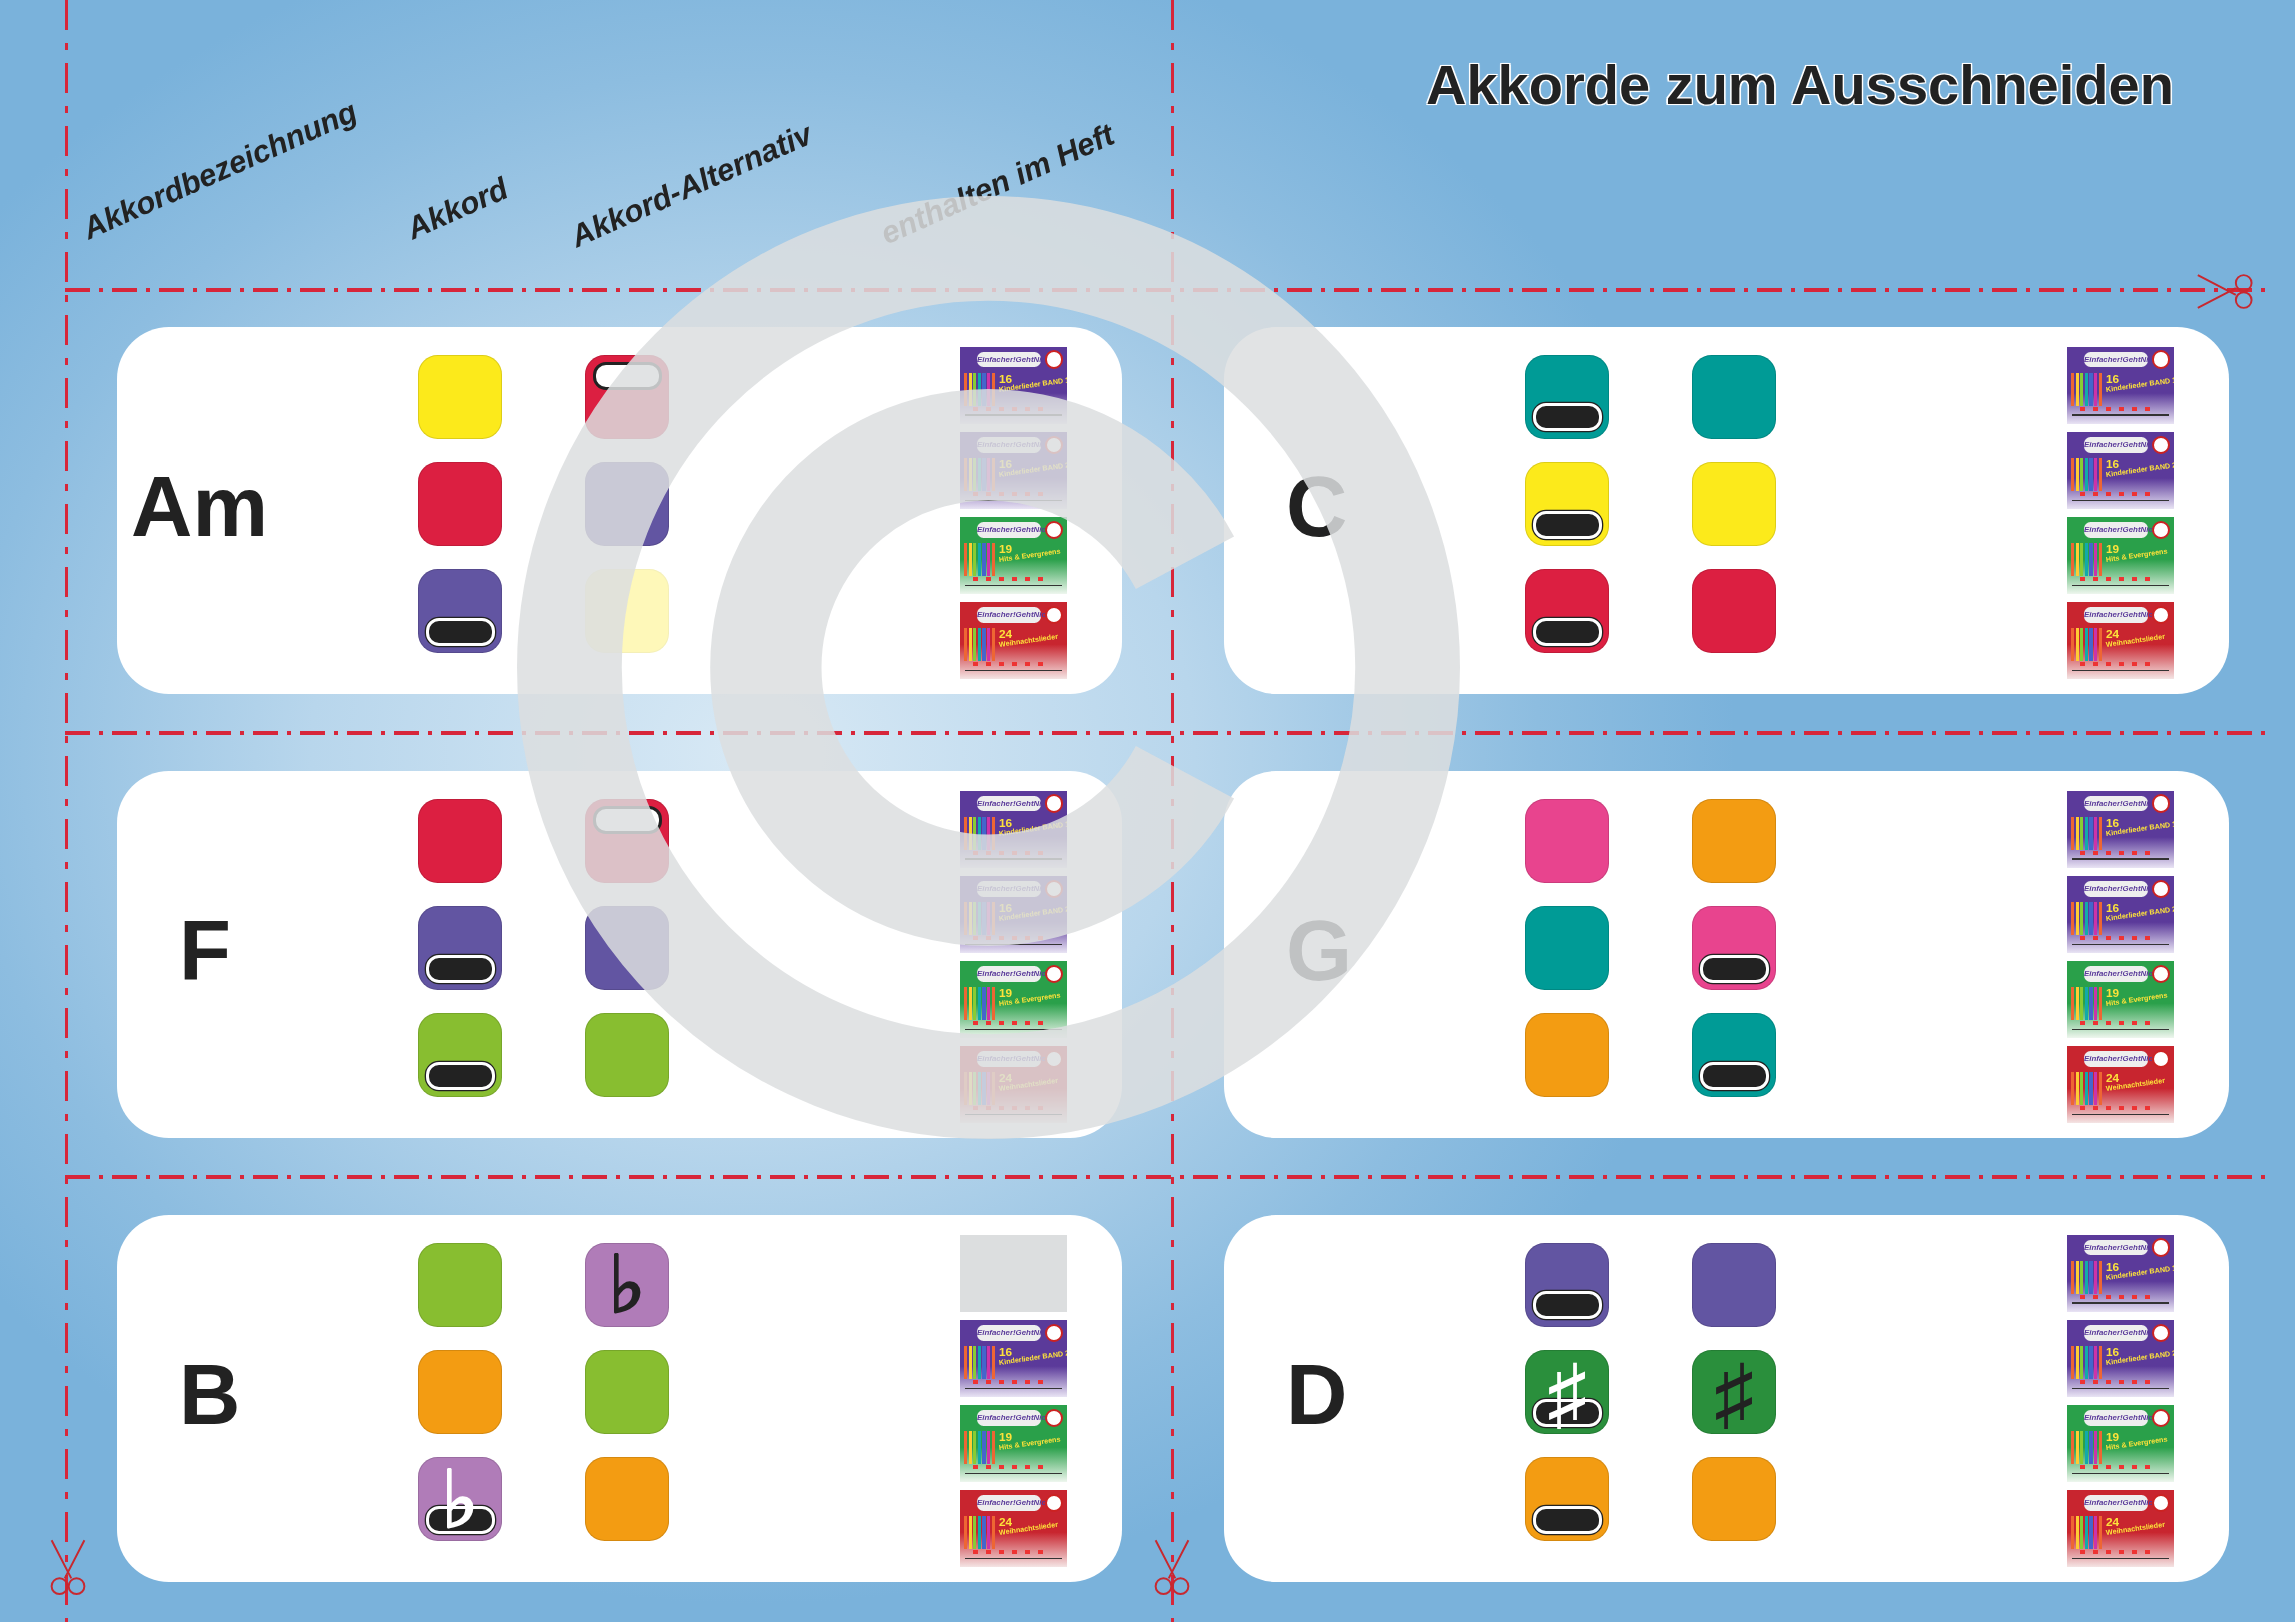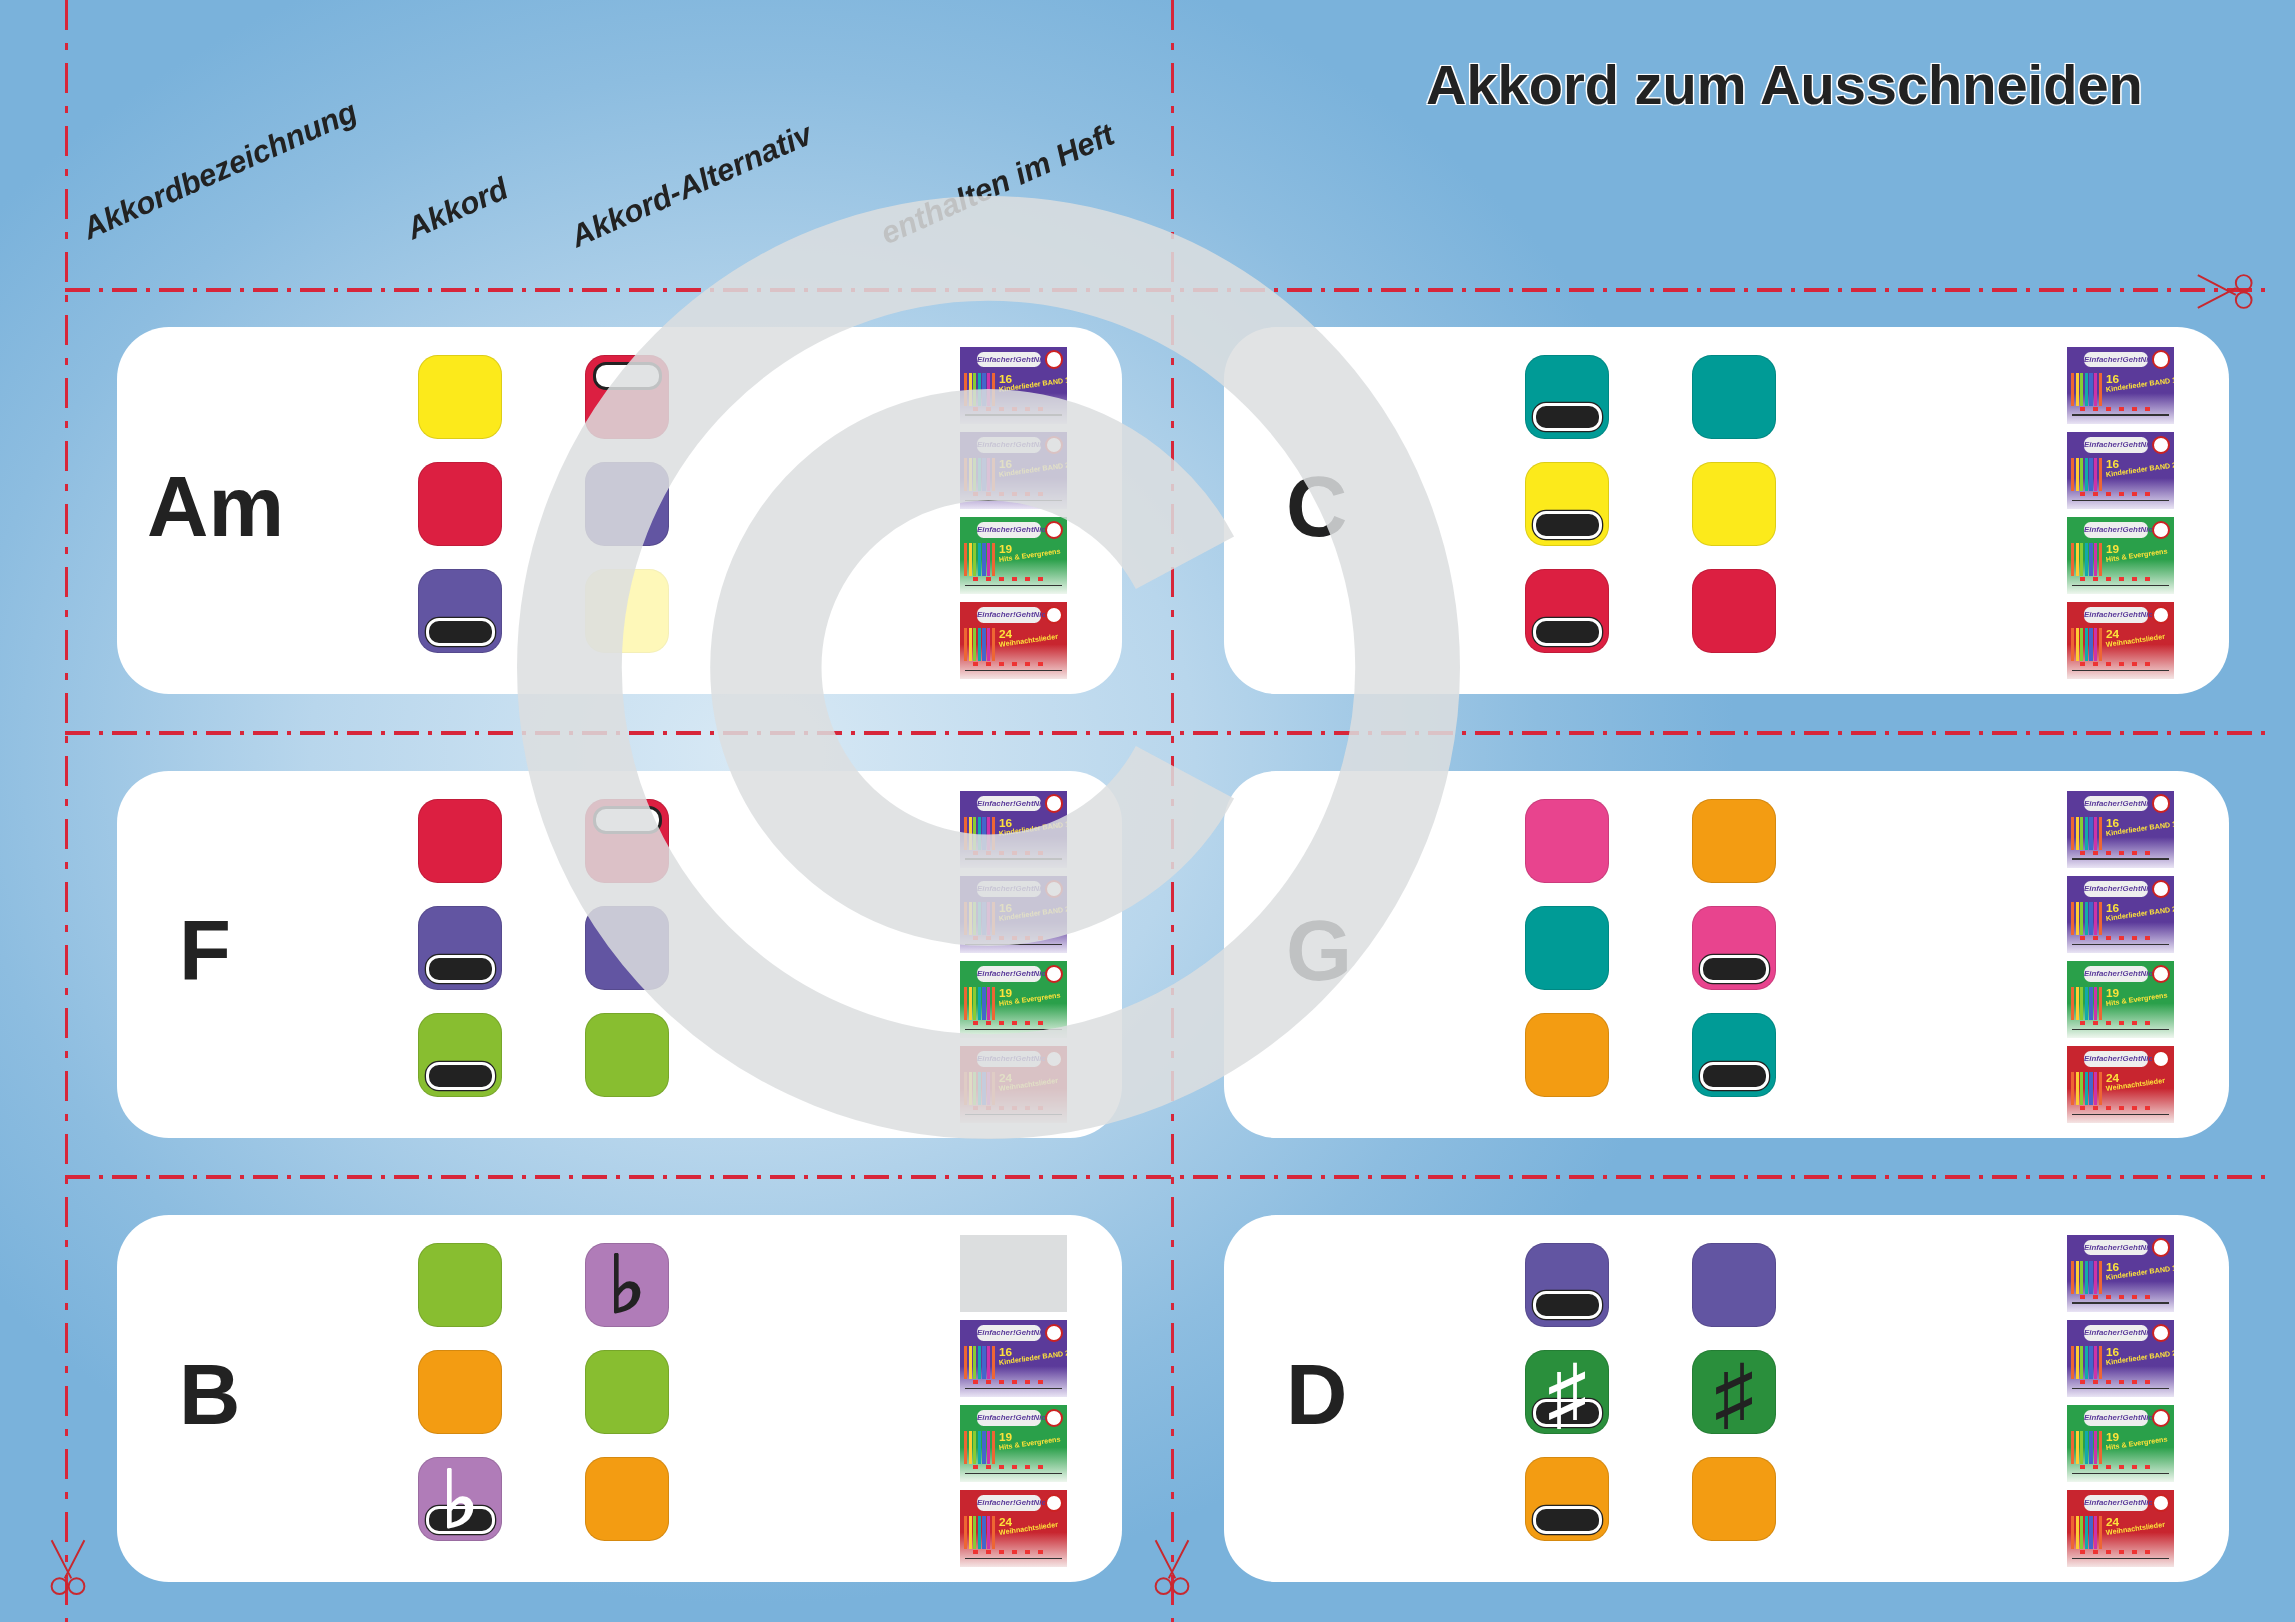--- a/index.html
+++ b/index.html
@@ -45,30 +45,30 @@
 </style>
 </head>
 <body>
 
 <div class="cutline-v" style="left:65px;"></div>
 <div class="cutline-v" style="left:1171px;"></div>
 <div class="cutline-h" style="top:288px;"></div>
 <div class="cutline-h" style="top:731px;"></div>
 <div class="cutline-h" style="top:1175px;"></div>
 
-<div class="title">Akkord zum Ausschneiden</div>
+<div class="title">Akkorde zum Ausschneiden</div>
 
 <div class="colhead" style="left:92px; top:211px; transform:rotate(-24deg);">Akkordbezeichnung</div>
 <div class="colhead" style="left:416px; top:211px; transform:rotate(-24deg);">Akkord</div>
 <div class="colhead" style="left:580px; top:219px; transform:rotate(-24deg);">Akkord-Alternativ</div>
 <div class="colhead" style="left:890px; top:216px; transform:rotate(-24deg);">enthalten im Heft</div>
 
 <div id="cards">
     <div class="card" style="left: 117px; top: 327px; width: 1005px; height: 367px;">
-      <div class="chord-name" style="left: 30px; top: 131px;">Am</div>
+      <div class="chord-name" style="left: 14px; top: 131px;">Am</div>
       <div class="chip" style="left: 301px; top: 27.5px; background: rgb(252, 234, 27);"></div>
       <div class="chip" style="left: 301px; top: 135px; background: rgb(220, 31, 65);"></div>
       <div class="chip" style="left: 301px; top: 242px; background: rgb(98, 85, 162);">
         <div class="bar-bottom"></div>
       </div>
       <div class="chip" style="left: 468px; top: 27.5px; background: rgb(220, 31, 65);">
         <div class="bar-top"></div>
       </div>
       <div class="chip" style="left: 468px; top: 135px; background: rgb(98, 85, 162);"></div>
       <div class="chip" style="left: 468px; top: 242px; background: rgb(252, 234, 27); opacity: 0.3;"></div>

